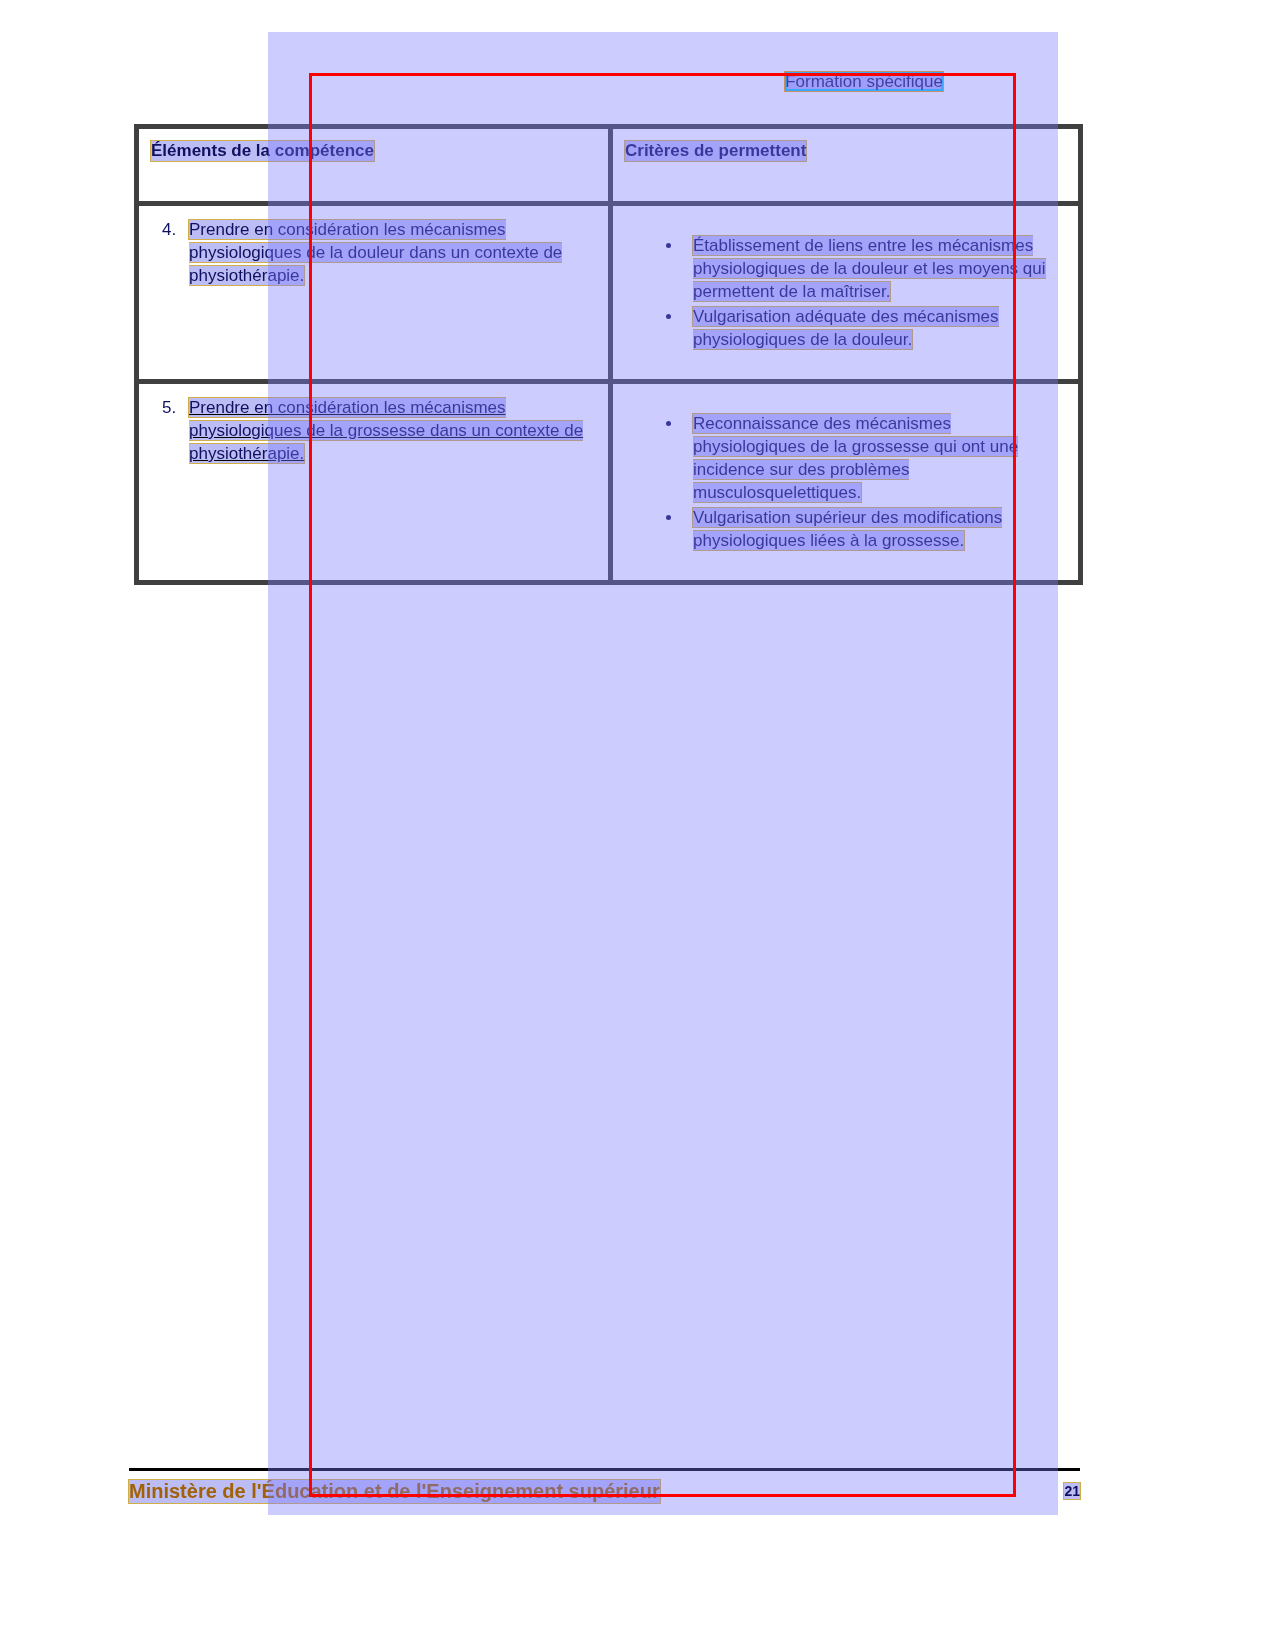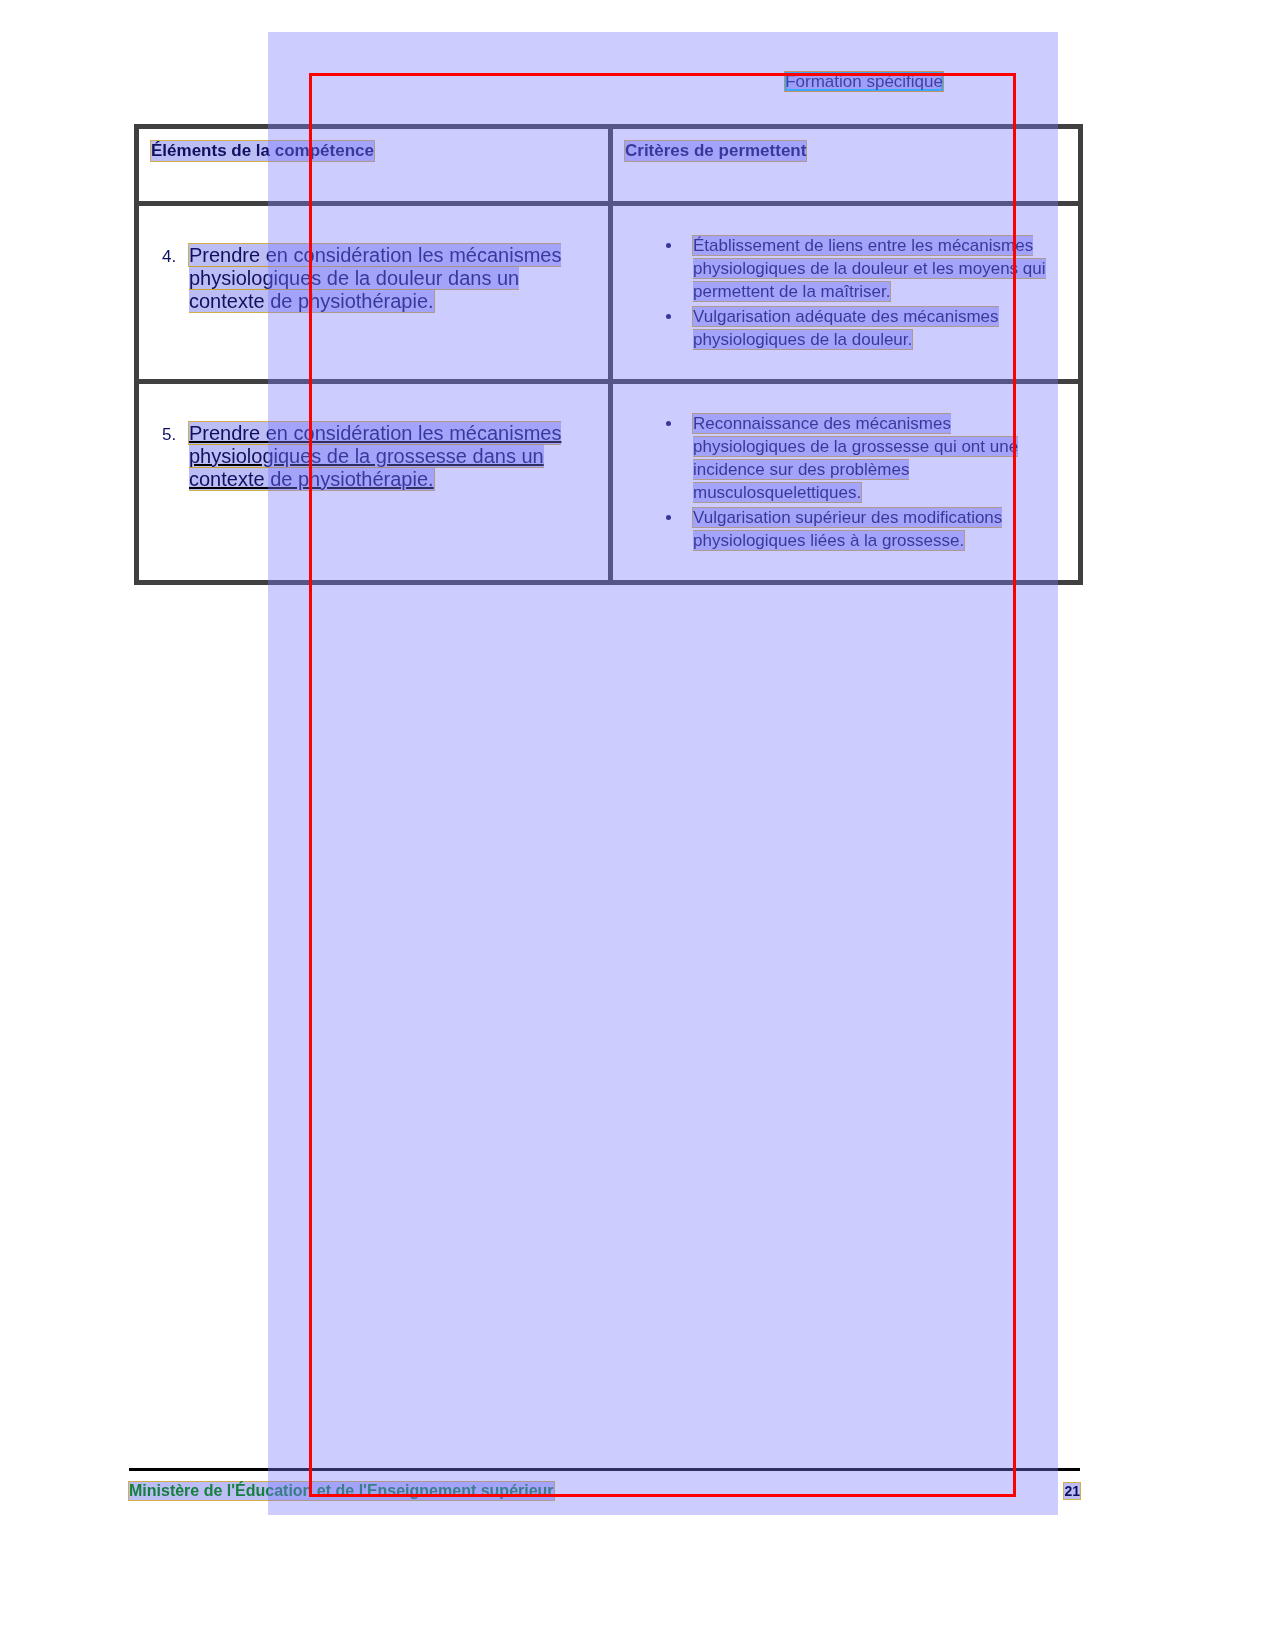--- a/index.html
+++ b/index.html
@@ -91,25 +91,24 @@
   td.cell.tall { height: 106px; }
   td.cell.tall2 { height: 130px; text-decoration: underline; }
 
   ol.elems {
     margin: 0;
     padding: 0 0 0 30px;
     list-style: decimal;
     counter-reset: none;
   }
   ol.elems li {
-    font-size: 20px;
+    font-size: 17px;
     color: #101060;
     line-height: 23px;
     padding-left: 8px;
-    margin-top: 26px;
   }
   ol.elems li::marker { font-size: 17px; }
   .elem-txt { display: inline; }
 
   ul.crits {
     margin: 16px;
     padding: 0 0 0 42px;
     list-style: disc;
   }
   ul.crits li {
@@ -140,23 +139,23 @@
     position: absolute;
     left: 129px;
     top: 1481px;
     width: 951px;
     height: 20px;
     display: flex;
     justify-content: space-between;
     align-items: center;
   }
   .footer-txt {
-    font-size: 16px;
+    font-size: 20px;
     font-weight: bold;
-    color: #15803d;
+    color: #a16207;
     background: rgba(90,90,230,0.40);
     box-shadow: 0 0 0 1px rgba(200,160,40,0.85);
     white-space: nowrap;
   }
   .footer-page {
     font-size: 14px;
     font-weight: bold;
     color: #101060;
     background: rgba(90,90,230,0.40);
     box-shadow: 0 0 0 1px rgba(200,160,40,0.85);

